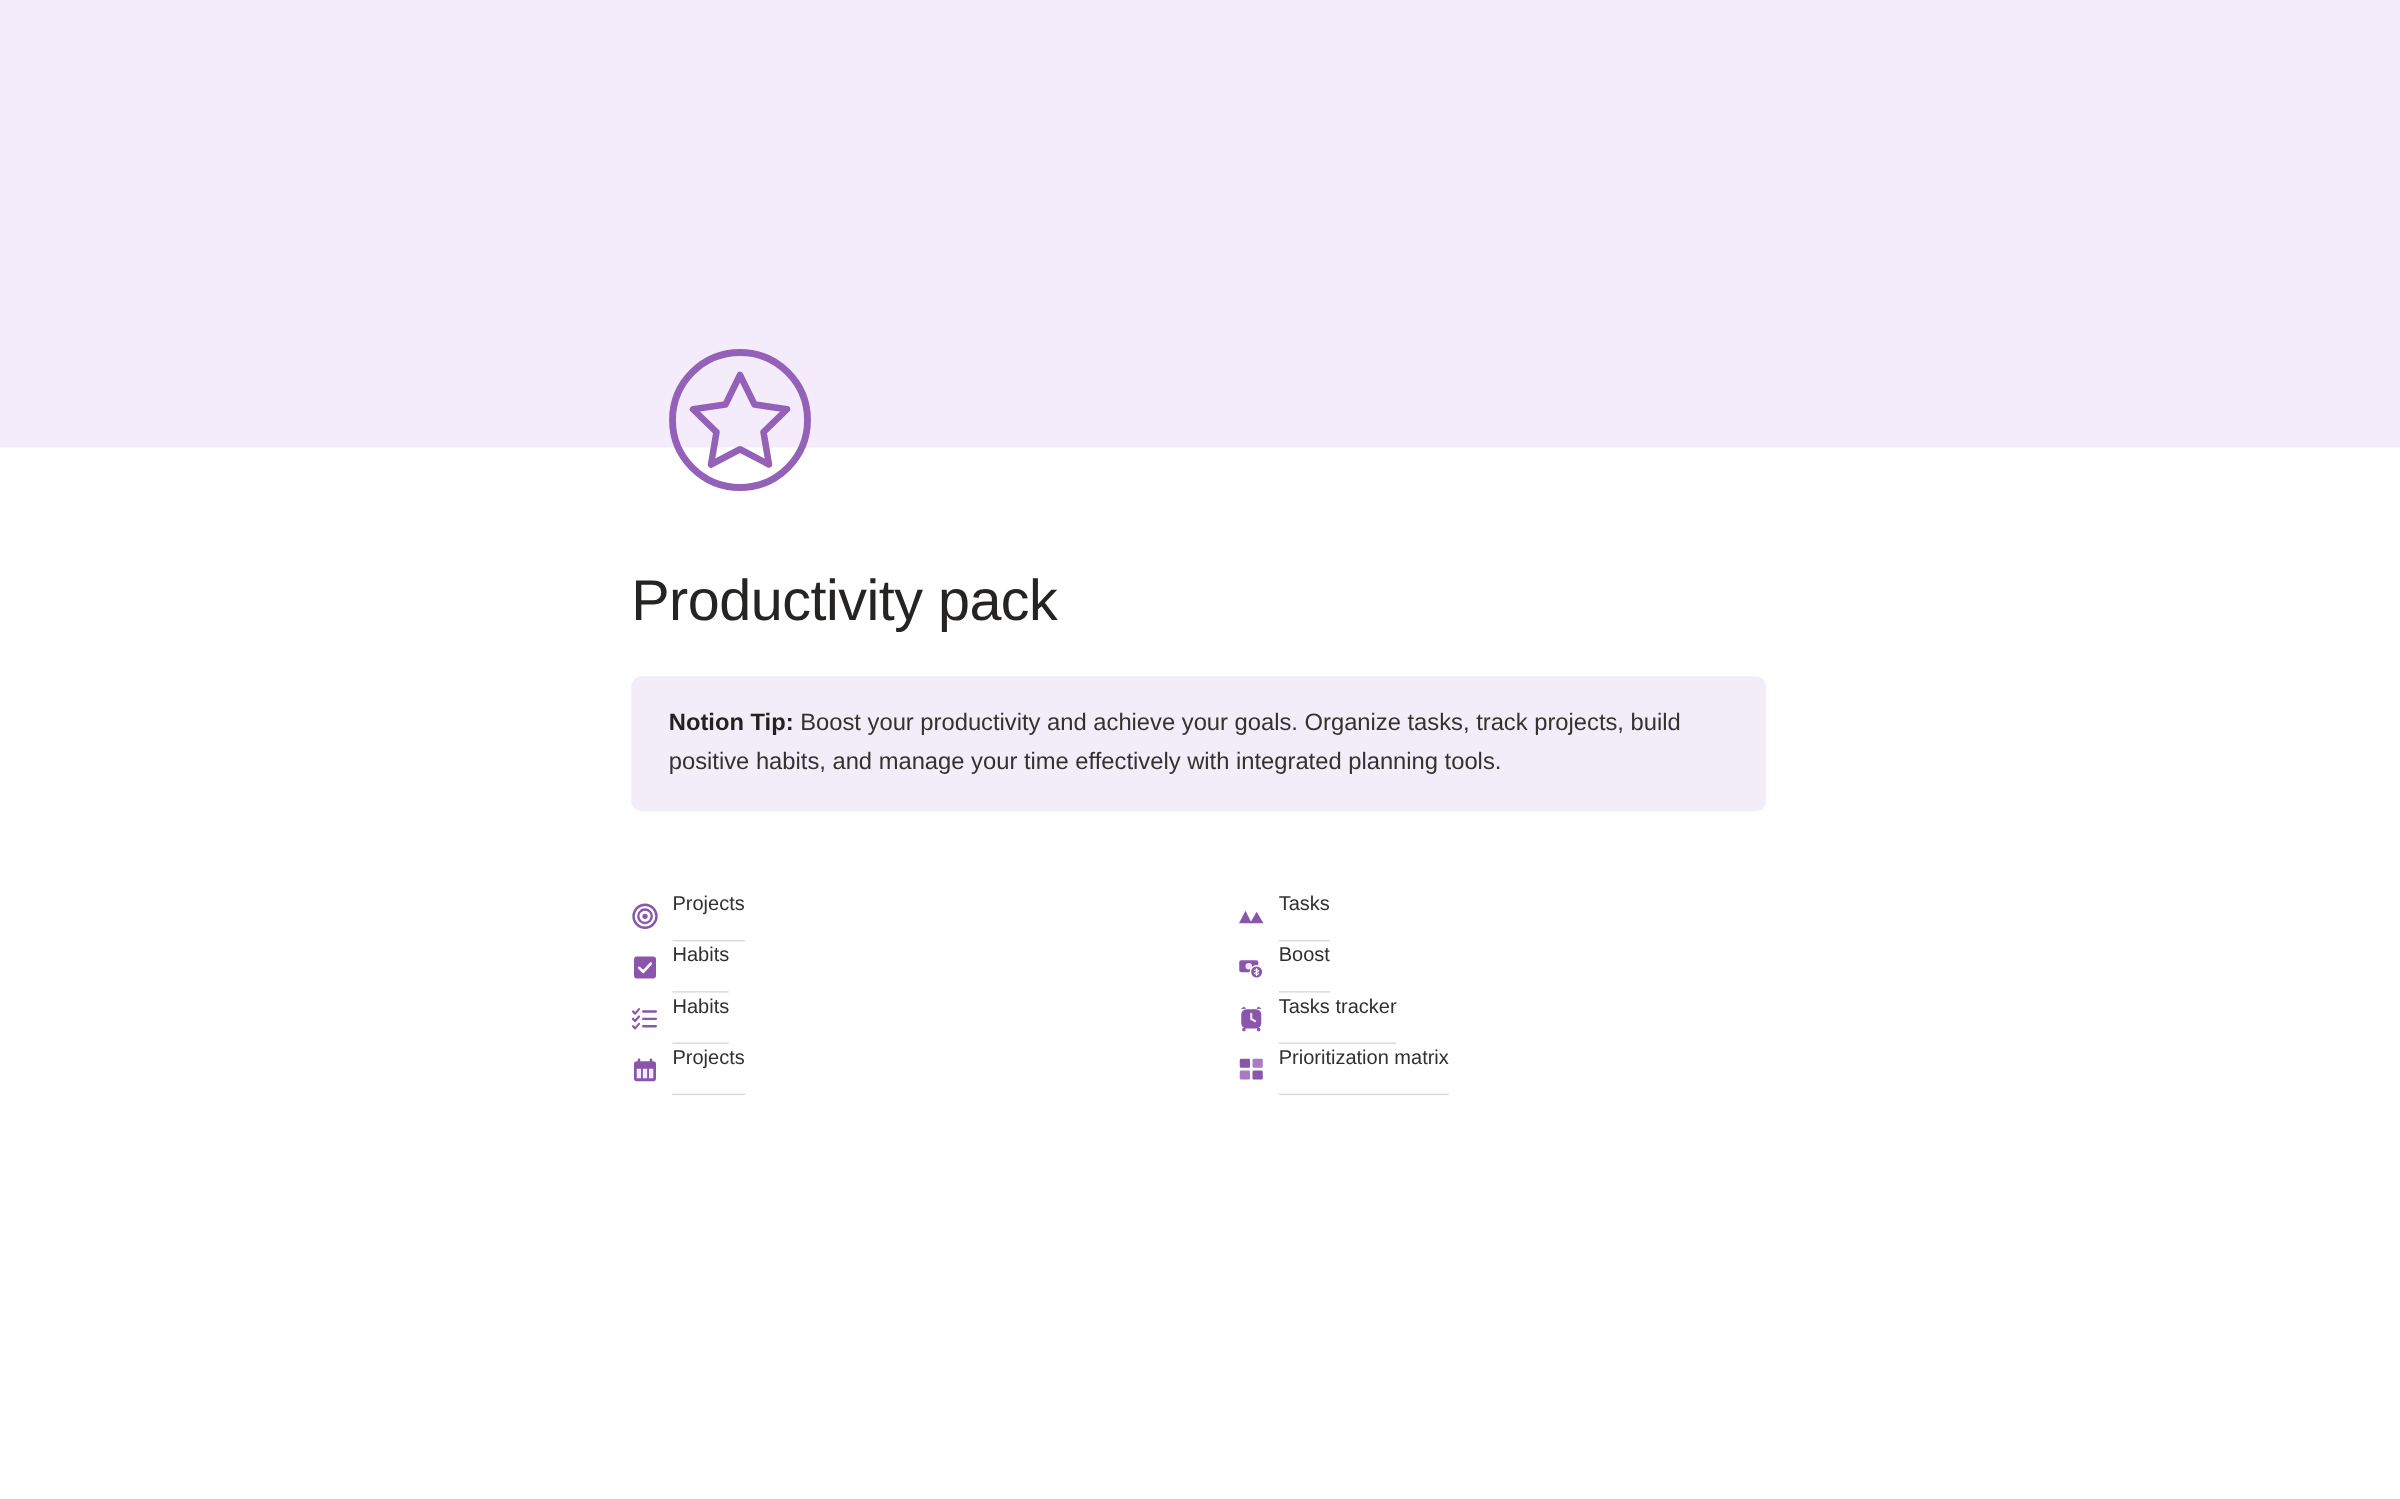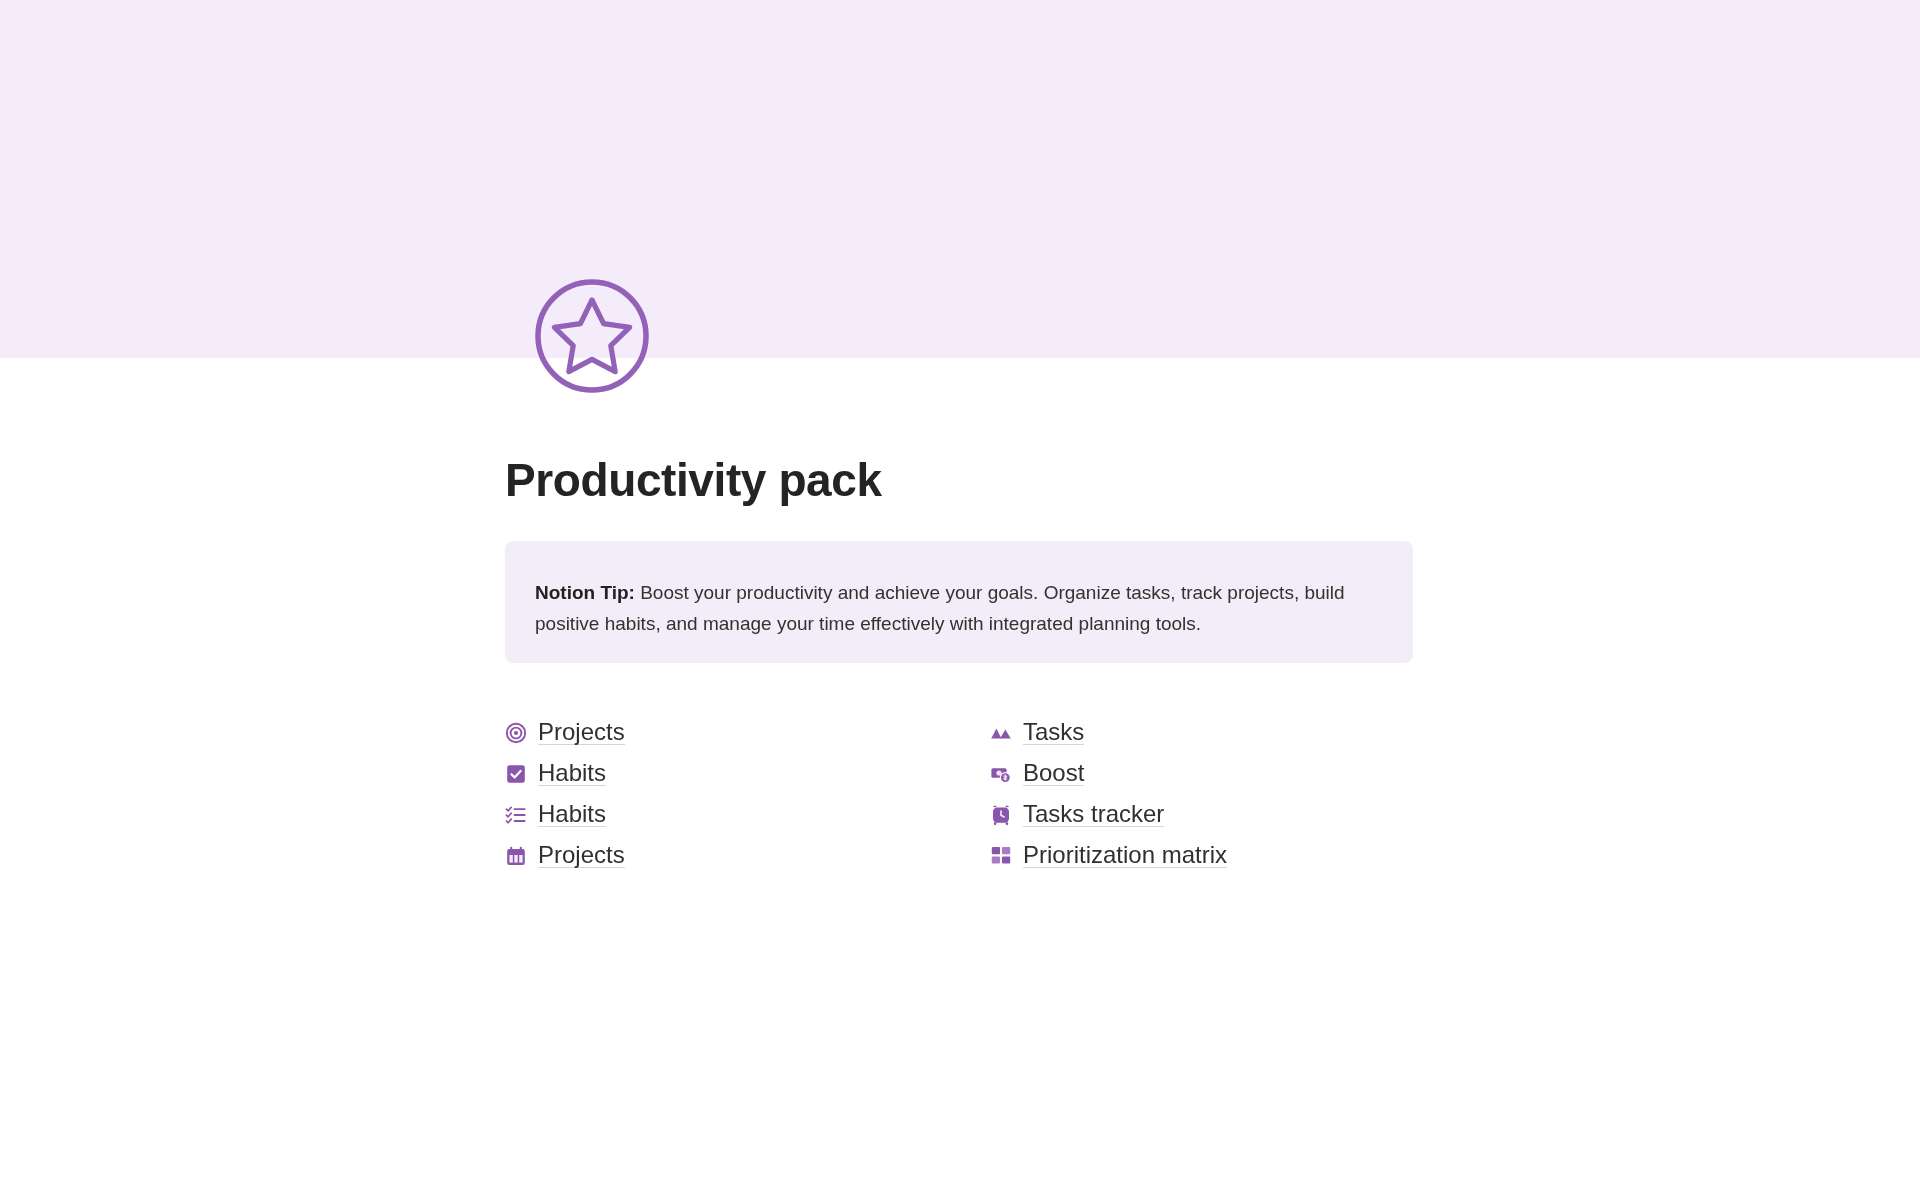--- a/index.html
+++ b/index.html
@@ -47,35 +47,35 @@
     width: 910px;
   }
 
   .page-title {
     position: absolute;
     left: 0;
     top: 452px;
     width: 910px;
     font-size: 46px;
     line-height: 56px;
-    font-weight: bold;
+    font-weight: normal;
     letter-spacing: -0.4px;
     color: #262422;
   }
 
   
   .callout {
     position: absolute;
     left: 0;
     top: 541px;
     width: 908px;
     min-height: 100px;
     background: #f3edfa;
     border-radius: 8px;
-    padding: 36px 30px 24px 30px;
+    padding: 22px 30px 24px 30px;
   }
   .callout-text {
     font-size: 19px;
     line-height: 31px;
     color: #34312f;
   }
   .callout-text .tip-label {
     font-weight: bold;
     color: #242220;
   }
@@ -106,25 +106,25 @@
     width: 22px;
     height: 22px;
     flex: 0 0 22px;
     display: flex;
     align-items: center;
     justify-content: center;
   }
   .link-icon svg { display: block; }
 
   .link-label {
-    font-size: 24px;
+    font-size: 16px;
     line-height: 24px;
     color: #32302e;
     border-bottom: 1px solid #d8d5d2;
-    padding-bottom: 0;
+    padding-bottom: 16px;
     white-space: nowrap;
   }
 </style>
 </head>
 <body>
 
 <div class="page">
 
   <div class="cover"></div>
 

